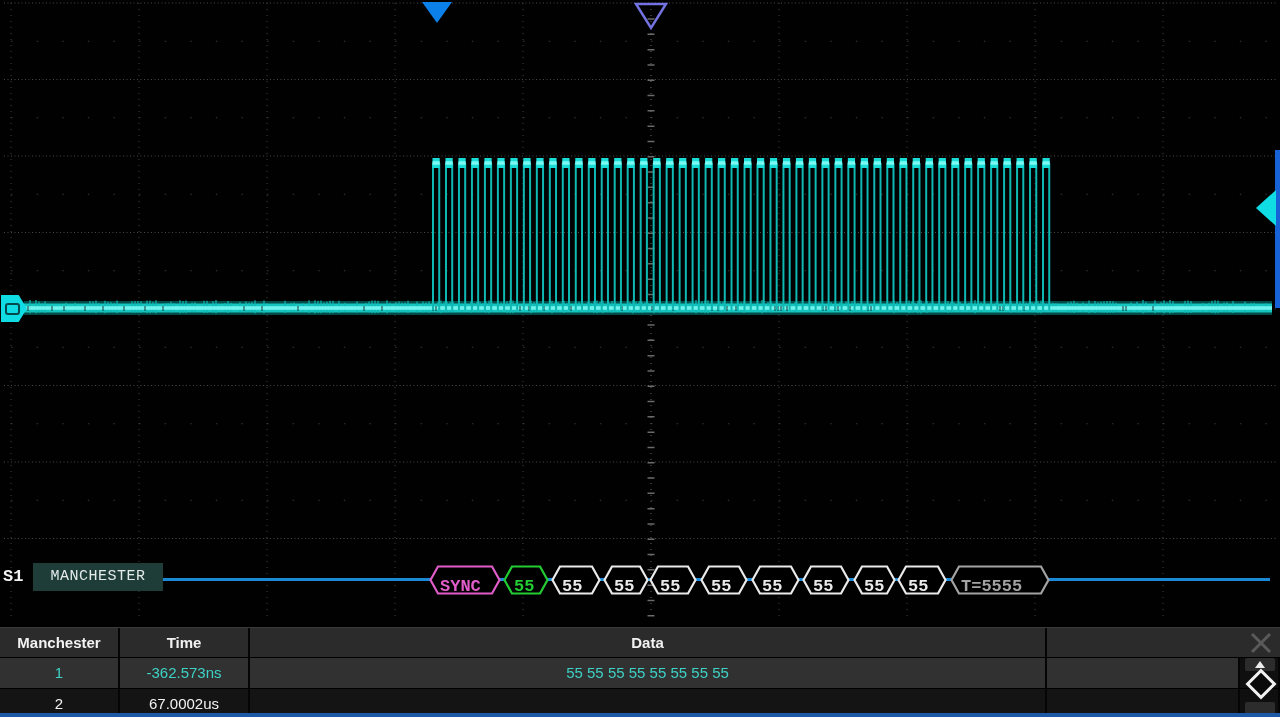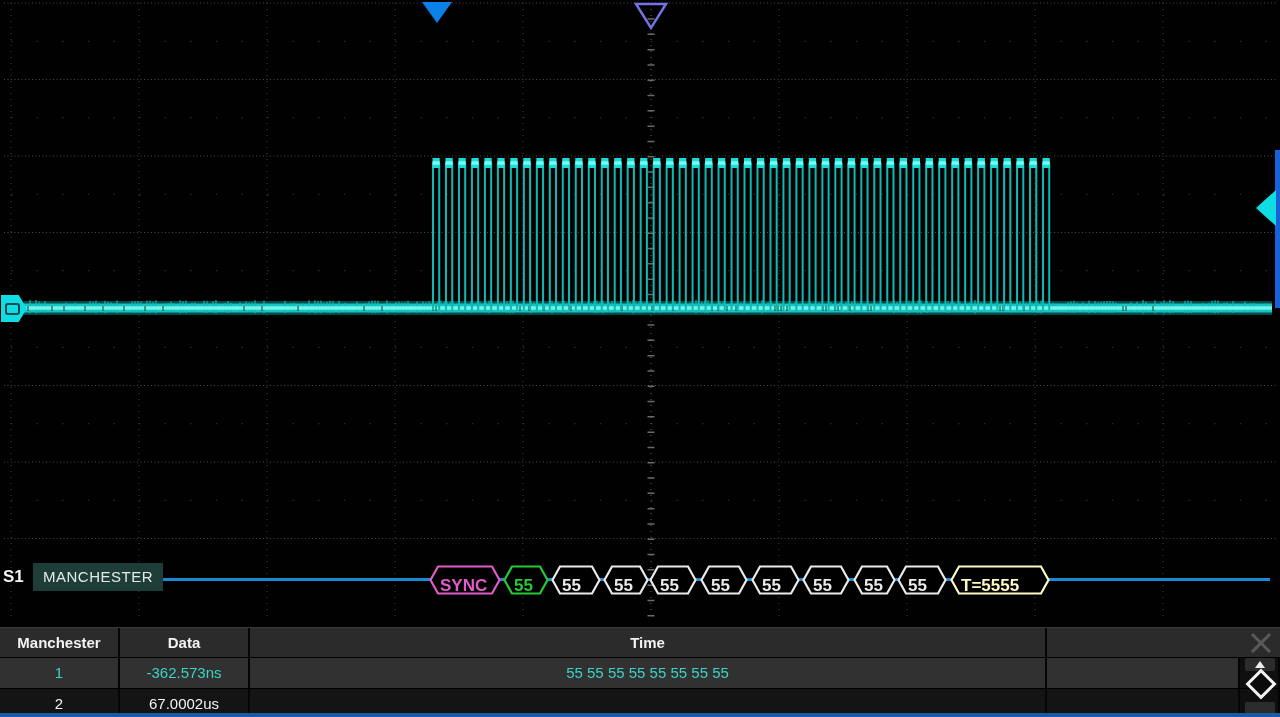--- a/index.html
+++ b/index.html
@@ -1,20 +1,20 @@
 <!DOCTYPE html>
 <html><head>
 <meta charset="utf-8">
 <style>
   html,body{margin:0;padding:0;background:#000;}
   #screen{position:relative;width:1280px;height:717px;background:#000;overflow:hidden;
           font-family:"Liberation Sans",sans-serif;}
 
   
-  #wave-area{position:absolute;left:0;top:0;width:1280px;height:625px;background:#010101;}
+  #wave-area{position:absolute;left:0;top:0;width:1280px;height:625px;background:#010101;font-family:Liberation Mono, monospace;}
   #scope-svg{position:absolute;left:0;top:0;}
 
   
   #trig-pos{position:absolute;left:422px;top:2px;width:0;height:0;
             border-left:15px solid transparent;border-right:15px solid transparent;}
   #trig-ref{position:absolute;left:633px;top:1px;}
 
   
   #level-strip{position:absolute;left:1275px;top:150px;width:5px;height:158px;}
   #level-arrow{position:absolute;left:1256px;top:190px;width:0;height:0;
@@ -181,34 +181,34 @@
        <polygon points="9,1.5 34,1.5 41.5,15 34,28.5 9,28.5 1.5,15" fill="#000" stroke="currentColor" stroke-width="2.2"></polygon>
           </svg>
           <span>55</span>
         </div>
       <div class="bubble" style="left: 897px; width: 50px; color: rgb(234, 234, 234);">
           <svg width="50" height="30" viewBox="0 0 50 30">
        <polygon points="9,1.5 41,1.5 48.5,15 41,28.5 9,28.5 1.5,15" fill="#000" stroke="currentColor" stroke-width="2.2"></polygon>
           </svg>
           <span>55</span>
         </div>
-      <div class="bubble" style="left: 950px; width: 100px; color: #fef9c3;">
+      <div class="bubble" style="left: 950px; width: 100px; color: #a3a3a3;">
           <svg width="100" height="30" viewBox="0 0 100 30">
        <polygon points="9,1.5 91,1.5 98.5,15 91,28.5 9,28.5 1.5,15" fill="#000" stroke="currentColor" stroke-width="2.2"></polygon>
           </svg>
           <span>T=5555</span>
         </div>
     </div>
   </div>
 
   <div id="table">
     <div class="hrow">
       <div class="cell">Manchester</div>
+      <div class="cell">Time</div>
       <div class="cell">Data</div>
-      <div class="cell">Time</div>
       <svg id="close-x">
         <line x1="4" y1="4" x2="22" y2="22" stroke="#5a5a5a" stroke-width="3"></line>
         <line x1="22" y1="4" x2="4" y2="22" stroke="#5a5a5a" stroke-width="3"></line>
       </svg>
     </div>
 
     <div class="drow selected">
       <div class="cell">1</div>
       <div class="cell">-362.573ns</div>
       <div class="cell">55 55 55 55 55 55 55 55</div>

